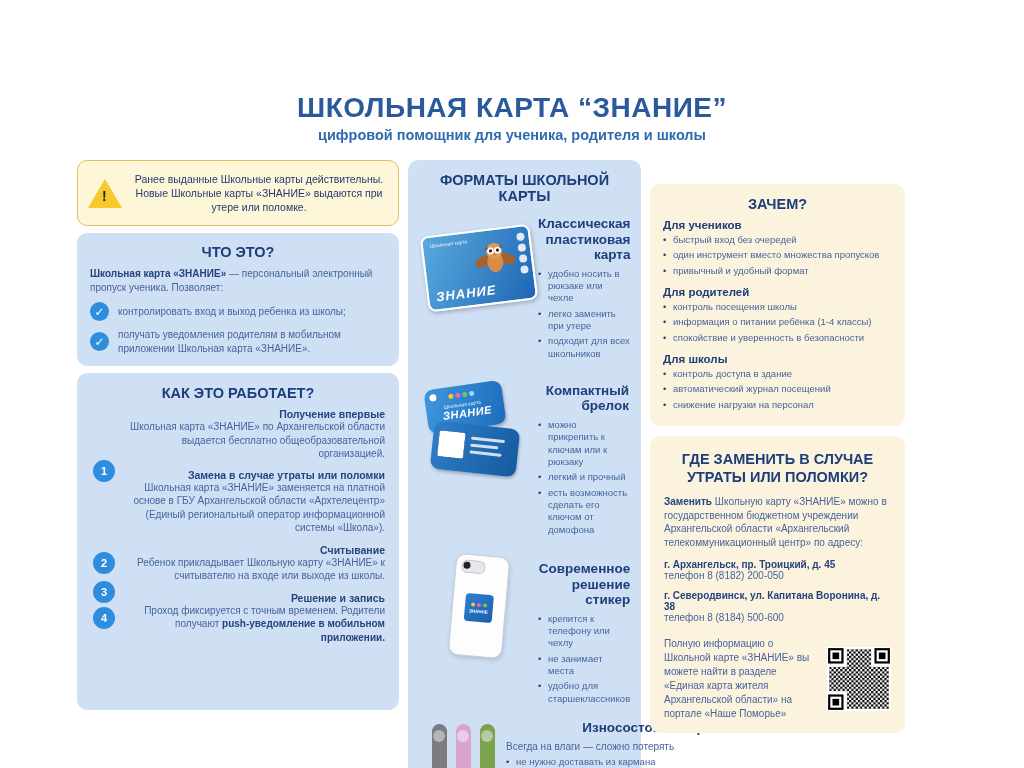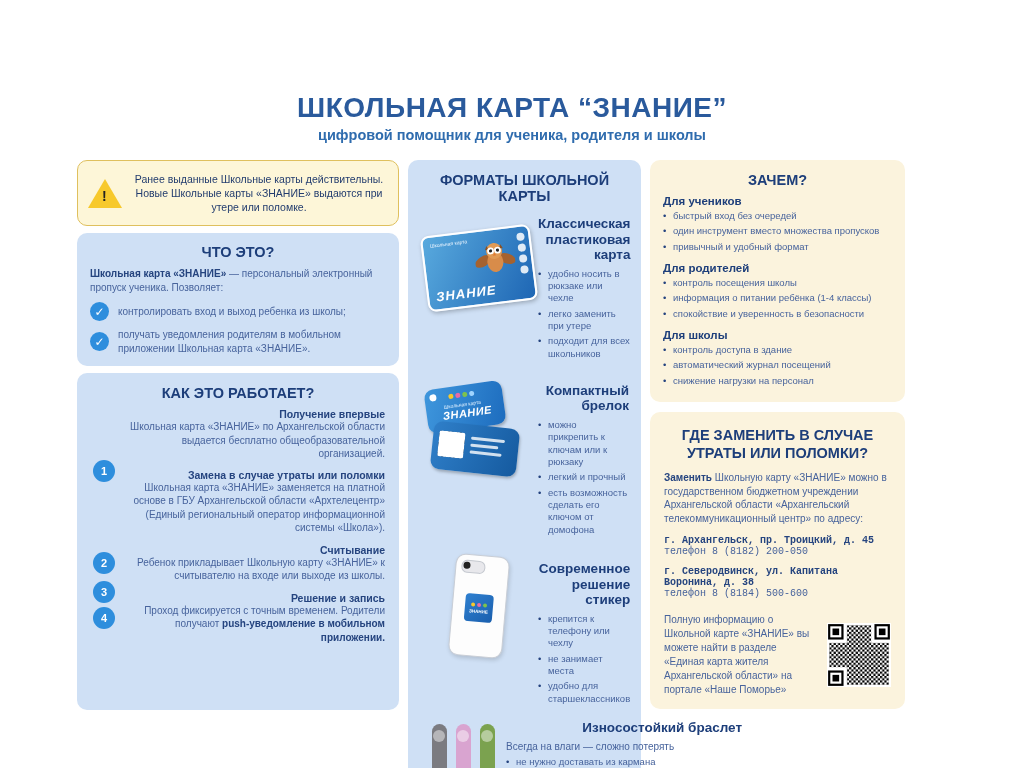--- a/index.html
+++ b/index.html
@@ -89,27 +89,27 @@
   .band .face{position:absolute;left:1.5px;top:6px;width:12px;height:12px;border-radius:50%;background:rgba(255,255,255,.45);}
   .band .chip{position:absolute;left:0;top:48px;width:15px;height:26px;border-radius:3px;background:rgba(0,0,0,.18);}
   .band .holes{position:absolute;left:5.5px;top:82px;width:4px;height:40px;
     background:repeating-linear-gradient(0deg,rgba(255,255,255,.55) 0 3px,transparent 3px 8px);}
   .swl{font-size:10px;color:#47639c;margin:8px 0 4px 2px;}
   .swrow{display:flex;gap:9px;}
   .chip-sw{width:40px;height:29px;border-radius:2px;padding:2px 3px;box-sizing:border-box;
     font-size:6px;font-weight:bold;color:#fff;line-height:1.1;}
   .chip-sw.dark{color:#222;}
   
-  .why{padding:12px 13px;min-height:226px;}
+  .why{padding:12px 13px;min-height:226px;margin-top:24px;}
   .grp{margin-bottom:9px;}
   .grp h4{margin:0 0 3px 0;font-size:11.5px;font-weight:bold;color:#1d3e7a;}
   .where{padding:14px 14px 12px 14px;min-height:291px;}
   .where h2{line-height:1.25;margin-bottom:9px;}
   .where p.lead{margin:0 0 10px 0;}
-  .addr{margin-bottom:9px;font-family:Liberation Mono, monospace;}
+  .addr{margin-bottom:9px;}
   .addr .a{font-size:10px;font-weight:bold;color:#25447f;}
   .addr .p{font-size:10px;color:#47639c;}
   .qrrow{display:flex;gap:10px;margin-top:14px;align-items:center;}
   .qrrow .t{flex:1;font-size:10px;line-height:1.4;color:#47639c;}
 </style>
 </head>
 <body>
 
 <div class="page">
 

